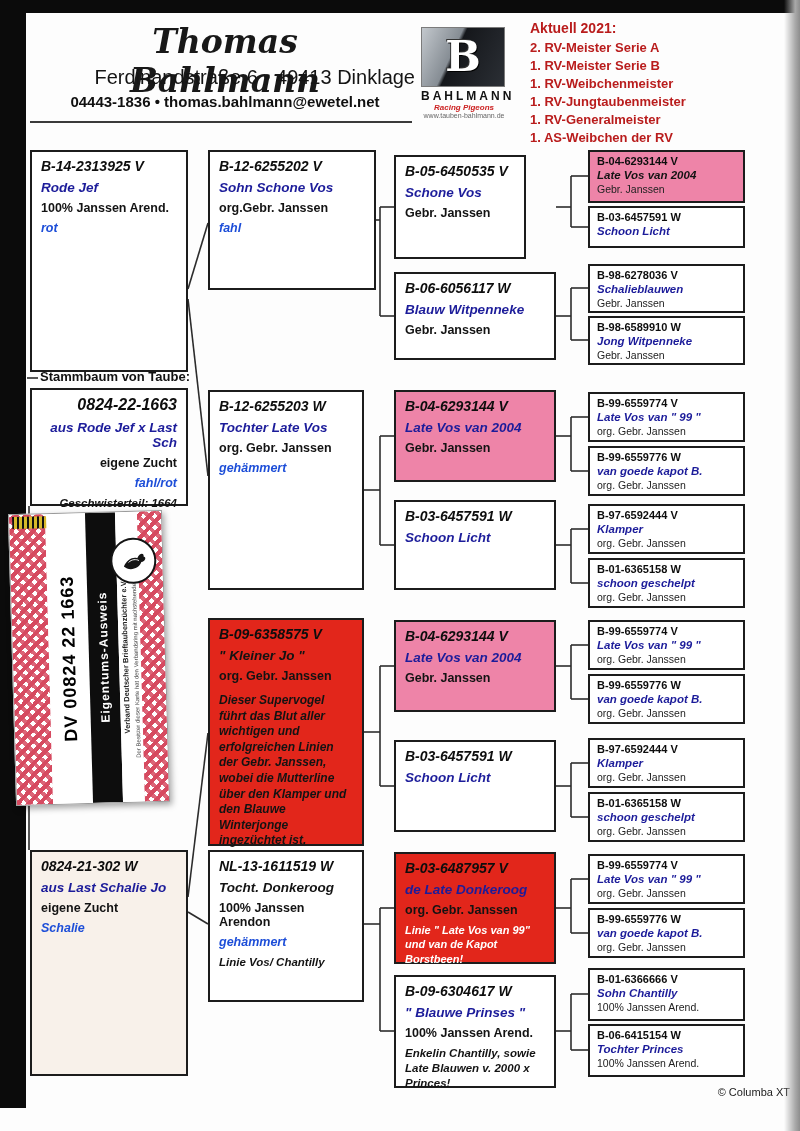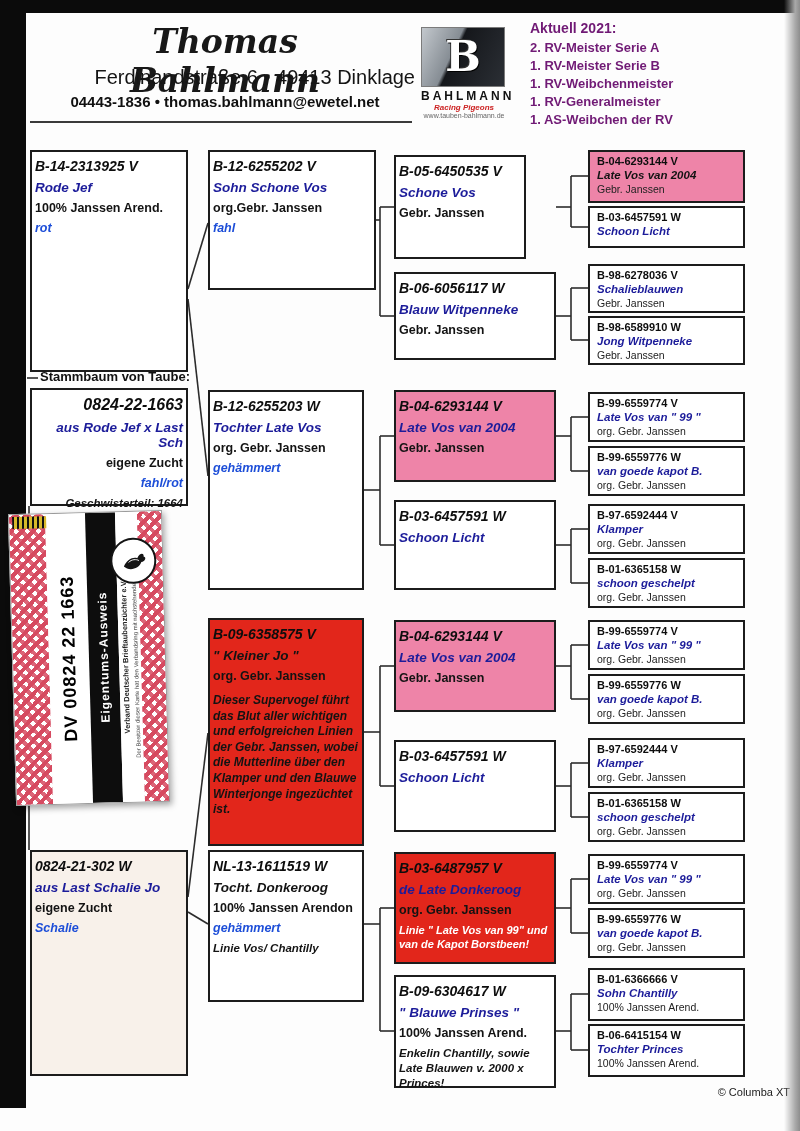--- a/index.html
+++ b/index.html
@@ -20,27 +20,27 @@
   .logo{position:absolute;left:421px;top:27px;width:86px;text-align:center;}
   .logo .limg{width:84px;height:60px;border:1px solid #7b7b7b;box-sizing:border-box;
         background:linear-gradient(115deg,#c3c8cd 0%,#868d94 38%,#15171b 42%,#2b2f35 100%);
         display:flex;align-items:center;justify-content:center;}
   .logo .lb{font-family:"DejaVu Serif",serif;font-weight:700;font-size:42px;color:#fff;
         text-shadow:1px 1px 0 #000,-1px -1px 0 #333;line-height:1;}
   .logo .lbrand{font-weight:bold;font-size:12px;letter-spacing:3px;color:#111;margin-top:2px;}
   .logo .ltag{font-style:italic;font-weight:bold;font-size:8px;color:#c22;}
   .logo .lsite{font-size:7px;color:#666;}
 
-  .ach{position:absolute;left:530px;top:20px;width:250px;color:#701a75;}
+  .ach{position:absolute;left:530px;top:20px;width:250px;color:#b91c1c;}
   .ach .atitle{font-weight:bold;font-size:14px;margin-bottom:3px;}
   .ach .aitem{font-weight:bold;font-size:13px;line-height:18px;}
 
   
   .box{position:absolute;background:#fff;border:2px solid #1c1c1c;box-sizing:border-box;
-       padding:6px 3px;z-index:2;}
+       padding:6px 9px;z-index:2;}
   .box.pink{background:#ee84a8;}
   .box.red{background:#e2261b;}
   .box.cream{background:#f8f1ea;}
   .id{font-weight:bold;font-style:italic;font-size:14px;color:#0d0d0d;margin-bottom:6px;}
   .id.big{font-size:16px;}
   .name{font-weight:bold;font-style:italic;font-size:13.5px;color:#1c1c9a;margin-bottom:6px;}
   .name.dark{color:#131313;}
   .org{font-weight:bold;font-size:12.5px;color:#131313;margin-bottom:6px;}
   .clr{font-weight:bold;font-style:italic;font-size:12.5px;color:#1d4ed8;margin-bottom:6px;}
   .note{font-weight:bold;font-style:italic;font-size:12px;color:#131313;line-height:1.3;margin-top:10px;}
@@ -103,20 +103,21 @@
     <div class="lbrand">BAHLMANN</div>
     <div class="ltag">Racing Pigeons</div>
     <div class="lsite">www.tauben-bahlmann.de</div>
   </div>
 
   <div class="ach">
     <div class="atitle">Aktuell 2021:</div>
     <div class="aitem">2. RV-Meister Serie A</div>
     <div class="aitem">1. RV-Meister Serie B</div>
     <div class="aitem">1. RV-Weibchenmeister</div>
+    <div class="aitem">1. RV-Jungtaubenmeister</div>
     <div class="aitem">1. RV-Generalmeister</div>
     <div class="aitem">1. AS-Weibchen der RV</div>
   </div>
 
   <svg class="connectors" width="800" height="1131">
     <line x1="188" y1="289" x2="208" y2="223"></line>
     <line x1="188" y1="299" x2="208" y2="476"></line>
     <line x1="188" y1="897" x2="208" y2="733"></line>
     <line x1="188" y1="912" x2="208" y2="924"></line>
     <line x1="27" y1="378" x2="38" y2="378"></line>

